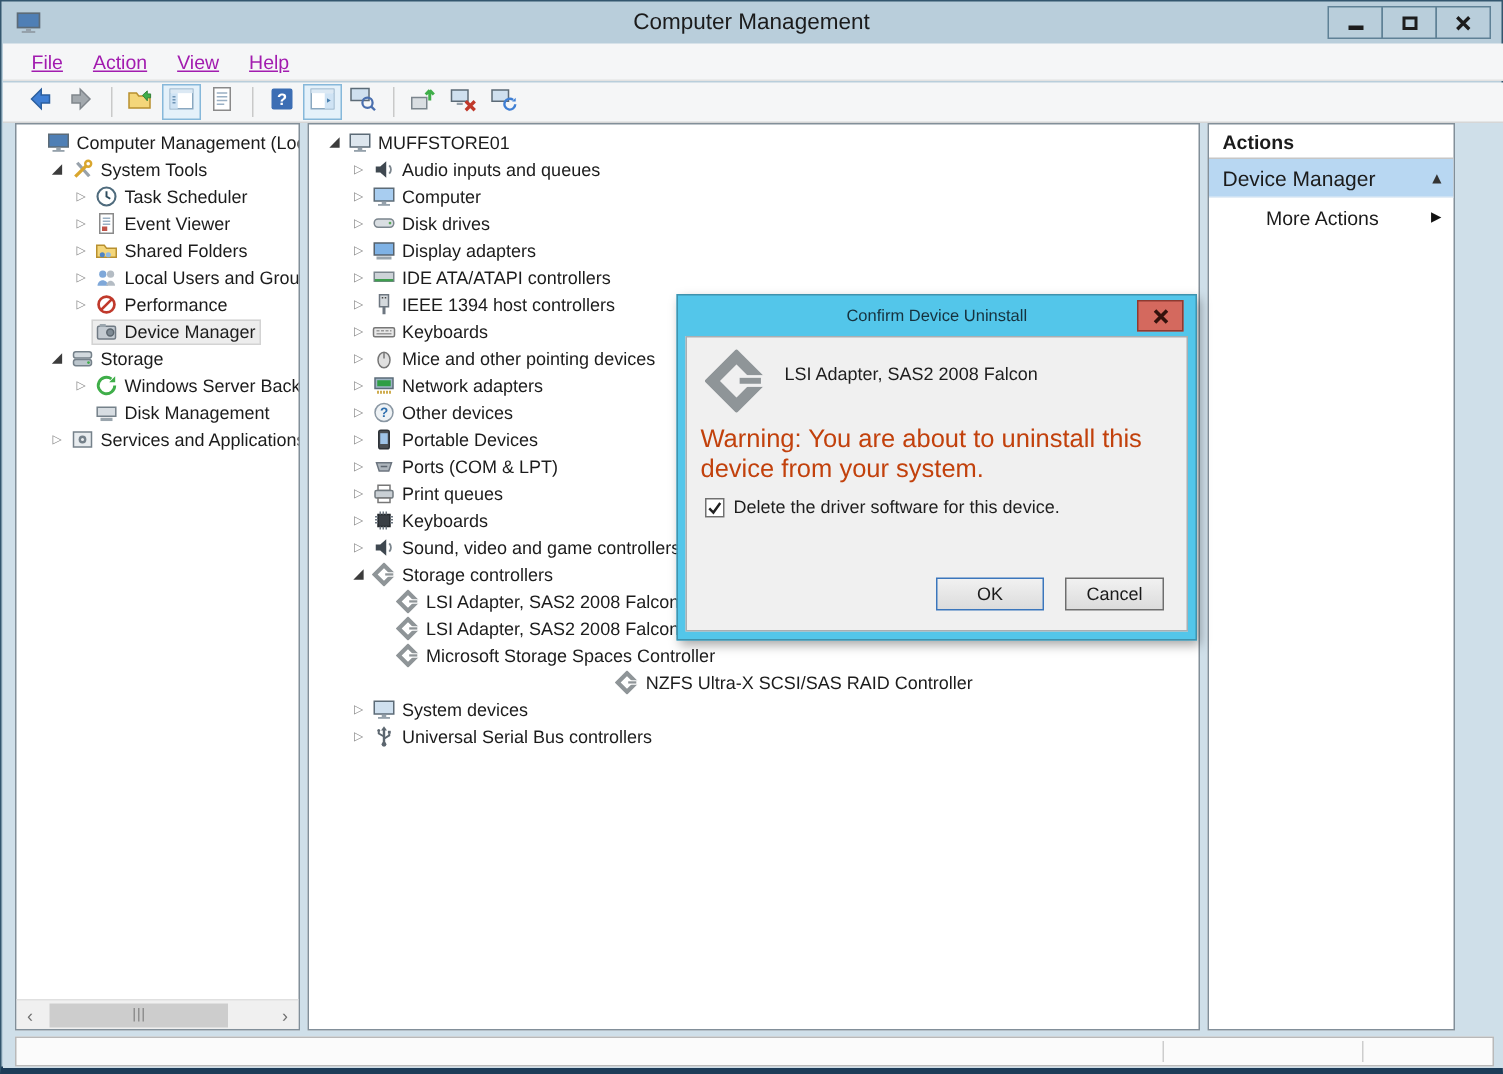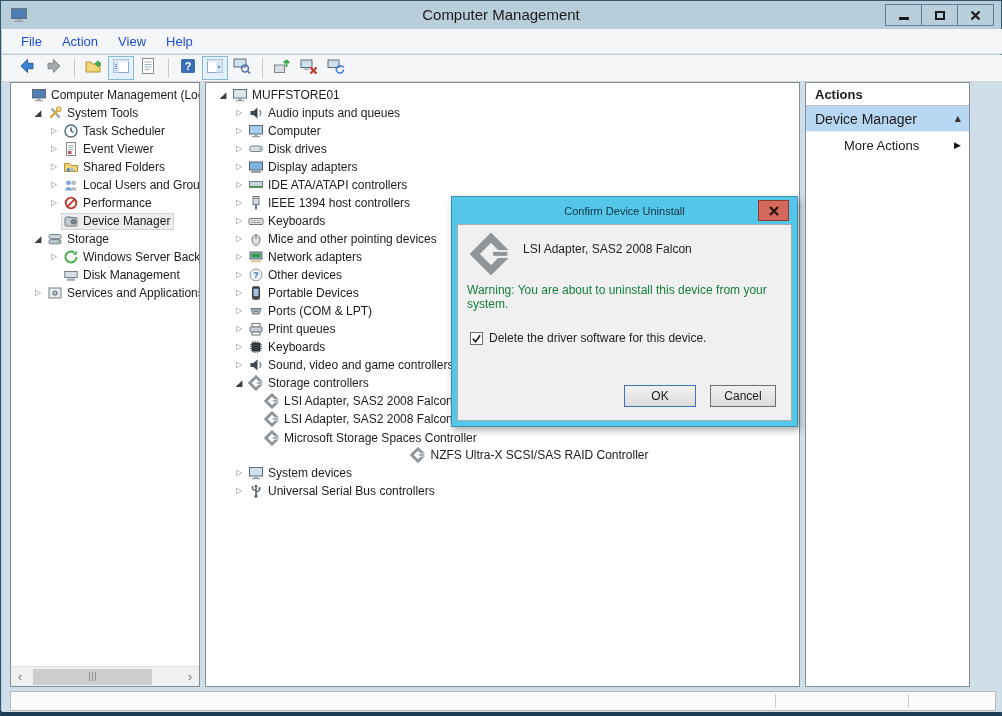--- a/index.html
+++ b/index.html
@@ -15,21 +15,21 @@
   .title-text{position:absolute;left:0;top:0;width:100%;height:28px;line-height:28px;text-align:center;
     font-size:15px;color:#1b1b1b;}
   .win-controls{position:absolute;right:7px;top:3px;display:flex;}
   .win-btn{width:37px;height:22px;border:1px solid #5f8196;margin-left:-1px;display:flex;align-items:center;justify-content:center;background:transparent;}
   .glyph-min{width:10px;height:3px;background:#1c1c1c;margin-top:6px;}
   .glyph-max{width:10px;height:9px;border:2px solid #1c1c1c;background:transparent;}
 
   
   .menubar{position:absolute;left:1px;top:28px;width:1000px;height:25px;background:#f5f6f7;border-bottom:1px solid #e2e2e2;
     display:flex;align-items:center;padding-left:9px;}
-  .menu-item{font-size:13px;color:#1d4ed8;padding:2px 10px;}
+  .menu-item{font-size:13px;color:#a21caf;padding:2px 10px;text-decoration:underline;}
   .toolbar{position:absolute;left:1px;top:54px;width:1000px;height:27px;background:#f5f6f7;border-bottom:1px solid #d6d6d6;
     display:flex;align-items:center;padding-left:12px;}
   .tb-btn{width:26px;height:24px;display:flex;align-items:center;justify-content:center;border:1px solid transparent;margin-right:1px;}
   .tb-btn.toggled{border:1px solid #86b8da;background:#e4f1fa;}
   .tb-sep{width:1px;height:20px;background:#c9c9c9;margin:0 6px;}
 
   
   .content{position:absolute;left:1px;top:81px;width:1000px;height:630px;background:#cfdfe9;}
   .pane{position:absolute;background:#fff;border:1px solid #828f99;}
   .pane-left{left:8px;top:0;width:190px;height:605px;overflow:hidden;}
@@ -69,21 +69,21 @@
   
   .dialog{position:absolute;left:450px;top:195px;width:347px;height:231px;background:var(--dialog-accent,#53c6ea);
     border:1px solid #3f92ad;box-shadow:2px 3px 7px rgba(0,0,0,.35);z-index:50;}
   .dlg-title{position:absolute;left:0;top:0;width:100%;height:27px;display:flex;align-items:center;justify-content:center;
     font-size:11px;color:#16323e;}
   .dlg-close{position:absolute;right:8px;top:3px;width:31px;height:21px;background:var(--dialog-close,#d4695e);
     border:1px solid #8e3a30;display:flex;align-items:center;justify-content:center;}
   .dlg-body{position:absolute;left:5px;top:27px;width:335px;height:197px;background:#f0f0f0;border:1px solid #a9aeb2;}
   .dlg-devicon{position:absolute;left:12px;top:8px;width:42px;height:42px;}
   .dlg-devname{position:absolute;left:65px;top:17px;font-size:12px;color:#1e1e1e;}
-  .dlg-warning{position:absolute;left:9px;top:58px;width:320px;font-size:12px;color:#15803d;}
+  .dlg-warning{position:absolute;left:9px;top:58px;width:320px;font-size:17px;color:#c2410c;}
   .dlg-checkrow{position:absolute;left:12px;top:106px;display:flex;align-items:center;}
   .dlg-checkbox{width:13px;height:13px;background:#fff;border:1px solid #707070;display:flex;align-items:center;justify-content:center;}
   .dlg-checklabel{font-size:12px;color:#1e1e1e;margin-left:6px;}
   .dlg-btn{position:absolute;top:160px;height:22px;background:linear-gradient(#f1f1f1,#dcdcdc);font-size:12px;color:#1b1b1b;
     display:flex;align-items:center;justify-content:center;}
   .dlg-ok{left:166px;width:72px;border:1px solid #3b76bc;}
   .dlg-cancel{left:252px;width:66px;border:1px solid #6e6e6e;}
 </style>
 </head>
 <body>
@@ -598,21 +598,21 @@
               <span class="tree-icon">
                 <svg width="16" height="16" viewBox="0 0 16 16">
                   <path d="M8 1.8 14.2 8 8 14.2 1.8 8z" fill="none" stroke="#8f9598" stroke-width="2.8"></path>
                   <rect x="8.2" y="6.5" width="7.8" height="3" fill="#ffffff"></rect>
                   <rect x="8.8" y="7.2" width="5.4" height="1.5" fill="#8f9598"></rect>
                 </svg>
               </span>
               <span class="tree-label">LSI Adapter, SAS2 2008 Falcon</span>
             </span>
           </div>
-          <div class="tree-row" style="padding-left: 42px; align-items: flex-end;">
+          <div class="tree-row" style="padding-left: 42px;">
             <span class="expander"></span>
             <span class="sel-box">
               <span class="tree-icon">
                 <svg width="16" height="16" viewBox="0 0 16 16">
                   <path d="M8 1.8 14.2 8 8 14.2 1.8 8z" fill="none" stroke="#8f9598" stroke-width="2.8"></path>
                   <rect x="8.2" y="6.5" width="7.8" height="3" fill="#ffffff"></rect>
                   <rect x="8.8" y="7.2" width="5.4" height="1.5" fill="#8f9598"></rect>
                 </svg>
               </span>
               <span class="tree-label">Microsoft Storage Spaces Controller</span>

